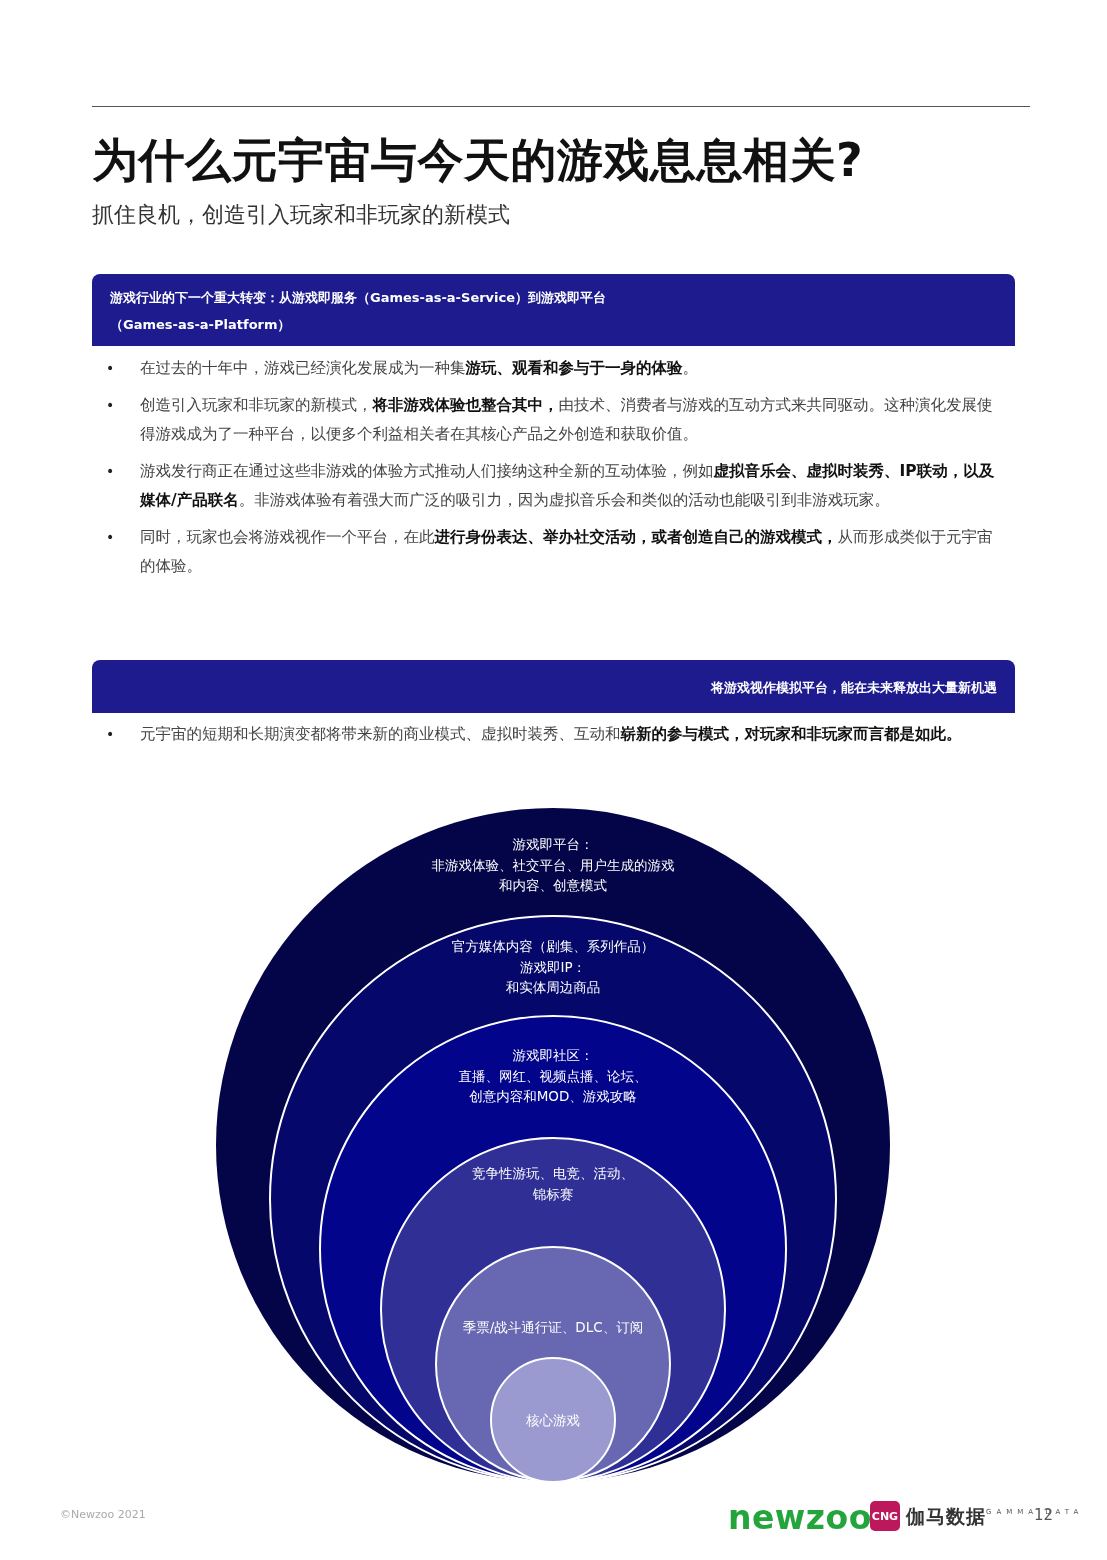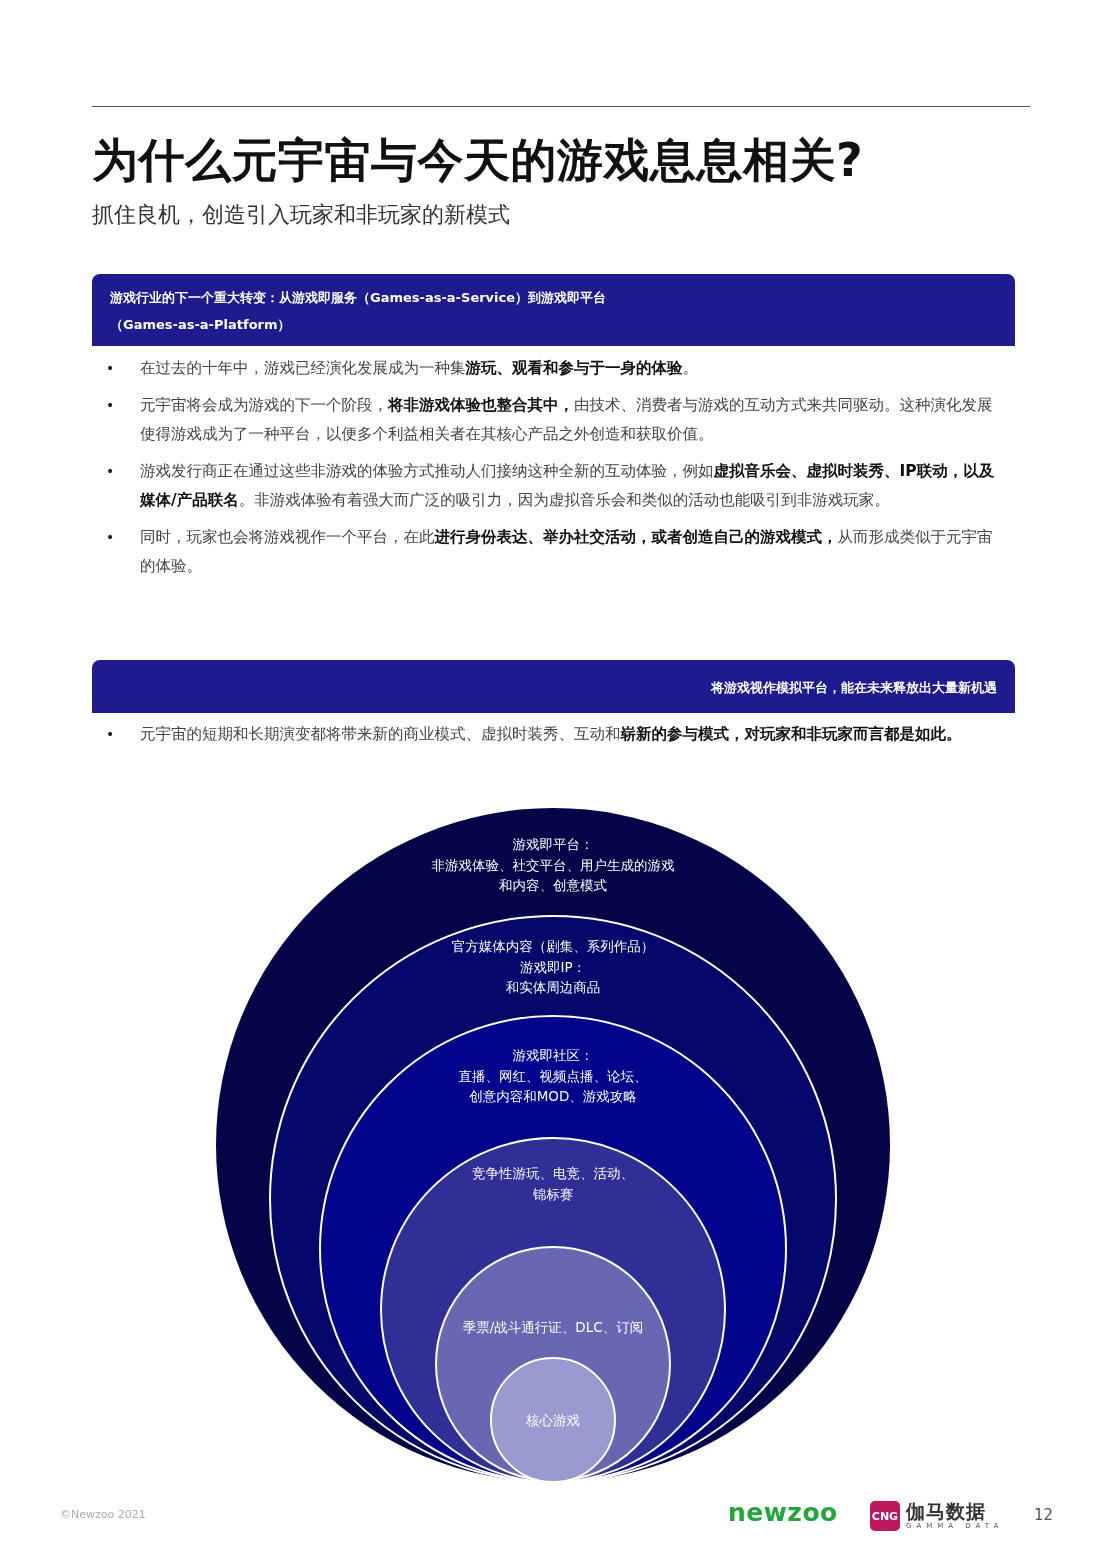--- a/index.html
+++ b/index.html
@@ -16,42 +16,42 @@
   .bullets { position: absolute; left: 92px; width: 923px; margin: 0; padding: 0; list-style: none; }
   .bullets li { position: relative; padding-left: 48px; padding-right: 10px; font-size: 15.5px; line-height: 29px; color: #444; margin-bottom: 8px; }
   .bullets li .dot { position: absolute; left: 14px; top: 0; color: #222; font-size: 14px; }
   .bullets b { color: #111; font-weight: bold; }
   .bul1 { top: 354px; }
   .bul2 { top: 720px; }
   .diagram { position: absolute; left: 0; top: 0; width: 1107px; height: 1560px; pointer-events: none; }
   .diagram svg { position: absolute; left: 0; top: 0; }
   .ring-label { position: absolute; left: 353px; width: 400px; text-align: center; color: #fff; font-size: 13.5px; line-height: 20.5px; }
   .footer-copy { position: absolute; left: 60px; top: 1508px; font-size: 11px; color: #aaa; }
-  .newzoo-logo { position: absolute; left: 728px; top: 1498px; font-size: 25px; font-weight: bold; color: #23a53c; letter-spacing: 0.5px; font-family: "DejaVu Sans", sans-serif; }
+  .newzoo-logo { position: absolute; left: 728px; top: 1498px; font-size: 33px; font-weight: bold; color: #23a53c; letter-spacing: 0.5px; font-family: "DejaVu Sans", sans-serif; }
   .gamma-logo { position: absolute; left: 870px; top: 1500px; height: 32px; display: flex; align-items: center; }
   .gamma-icon { width: 30px; height: 30px; border-radius: 5px; background: #be185d; color: #fff; font-size: 11px; font-weight: bold; display: flex; align-items: center; justify-content: center; }
-  .gamma-text { margin-left: 6px; display: flex; flex-direction: column; line-height: 1; }
+  .gamma-text { margin-left: 6px; display: flex; line-height: 1; }
   .gamma-cn { font-family: "DejaVu Serif", serif; font-size: 19px; color: #333; font-weight: bold; letter-spacing: 1px; }
   .gamma-en { font-size: 7px; color: #555; letter-spacing: 5px; margin-top: 2px; }
   .page-number { position: absolute; left: 1034px; top: 1506px; font-size: 15px; color: #555; }
 </style>
 </head>
 <body>
 
 <div class="top-rule"></div>
 <div class="page-title">为什么元宇宙与今天的游戏息息相关?</div>
 <div class="page-subtitle">抓住良机，创造引入玩家和非玩家的新模式</div>
 
 <div class="section-header sec1">
   <div class="hdr-text">游戏行业的下一个重大转变：从游戏即服务（Games-as-a-Service）到游戏即平台</div>
   <div class="hdr-text">（Games-as-a-Platform）</div>
 </div>
 <ul class="bullets bul1">
     <li><span class="dot">•</span><span>在过去的十年中，游戏已经演化发展成为一种集</span><b>游玩、观看和参与于一身的体验</b><span>。</span></li>
-    <li><span class="dot">•</span><span>元宇宙将会成为游戏的下一个阶段，</span><b>将非游戏体验也整合其中，</b><span>由技术、消费者与游戏的互动方式来共同驱动。这种演化发展使得游戏成为了一种平台，以便多个利益相关者在其核心产品之外创造和获取价值。</span></li>
+    <li><span class="dot">•</span><span>创造引入玩家和非玩家的新模式，</span><b>将非游戏体验也整合其中，</b><span>由技术、消费者与游戏的互动方式来共同驱动。这种演化发展使得游戏成为了一种平台，以便多个利益相关者在其核心产品之外创造和获取价值。</span></li>
     <li><span class="dot">•</span><span>游戏发行商正在通过这些非游戏的体验方式推动人们接纳这种全新的互动体验，例如</span><b>虚拟音乐会、虚拟时装秀、IP联动，以及媒体/产品联名</b><span>。非游戏体验有着强大而广泛的吸引力，因为虚拟音乐会和类似的活动也能吸引到非游戏玩家。</span></li>
     <li><span class="dot">•</span><span>同时，玩家也会将游戏视作一个平台，在此</span><b>进行身份表达、举办社交活动，或者创造自己的游戏模式，</b><span>从而形成类似于元宇宙的体验。</span></li>
   </ul>
 
 <div class="section-header sec2">
   <div class="hdr-text">将游戏视作模拟平台，能在未来释放出大量新机遇</div>
 </div>
 <ul class="bullets bul2">
     <li><span class="dot">•</span><span>元宇宙的短期和长期演变都将带来新的商业模式、虚拟时装秀、互动和</span><b>崭新的参与模式，对玩家和非玩家而言都是如此。</b></li>
   </ul>

